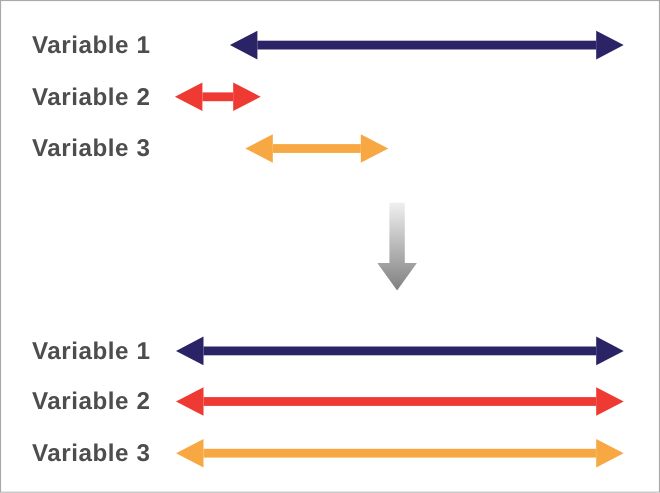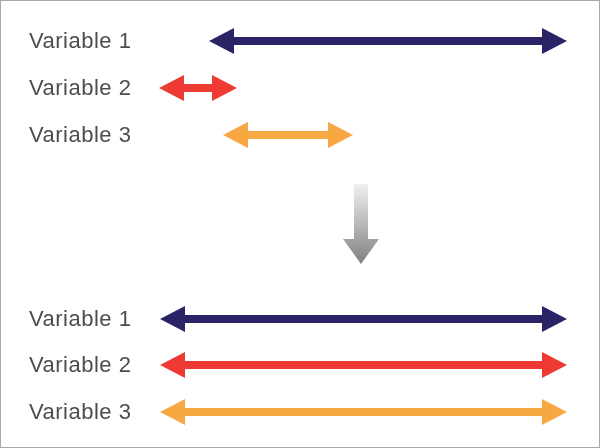--- a/index.html
+++ b/index.html
@@ -17,21 +17,21 @@
     left:0;
     width:100%;
     height:26px;
   }
   .label{
     position:absolute;
     left:28px;
     top:50%;
     transform:translateY(-50%);
     font-size:22px;
-    font-weight:400;
+    font-weight:700;
     letter-spacing:0.5px;
     color:#4d4d4d;
     white-space:nowrap;
   }
   .arrow{
     position:absolute;
     top:0;
     height:26px;
     display:flex;
     align-items:center;

